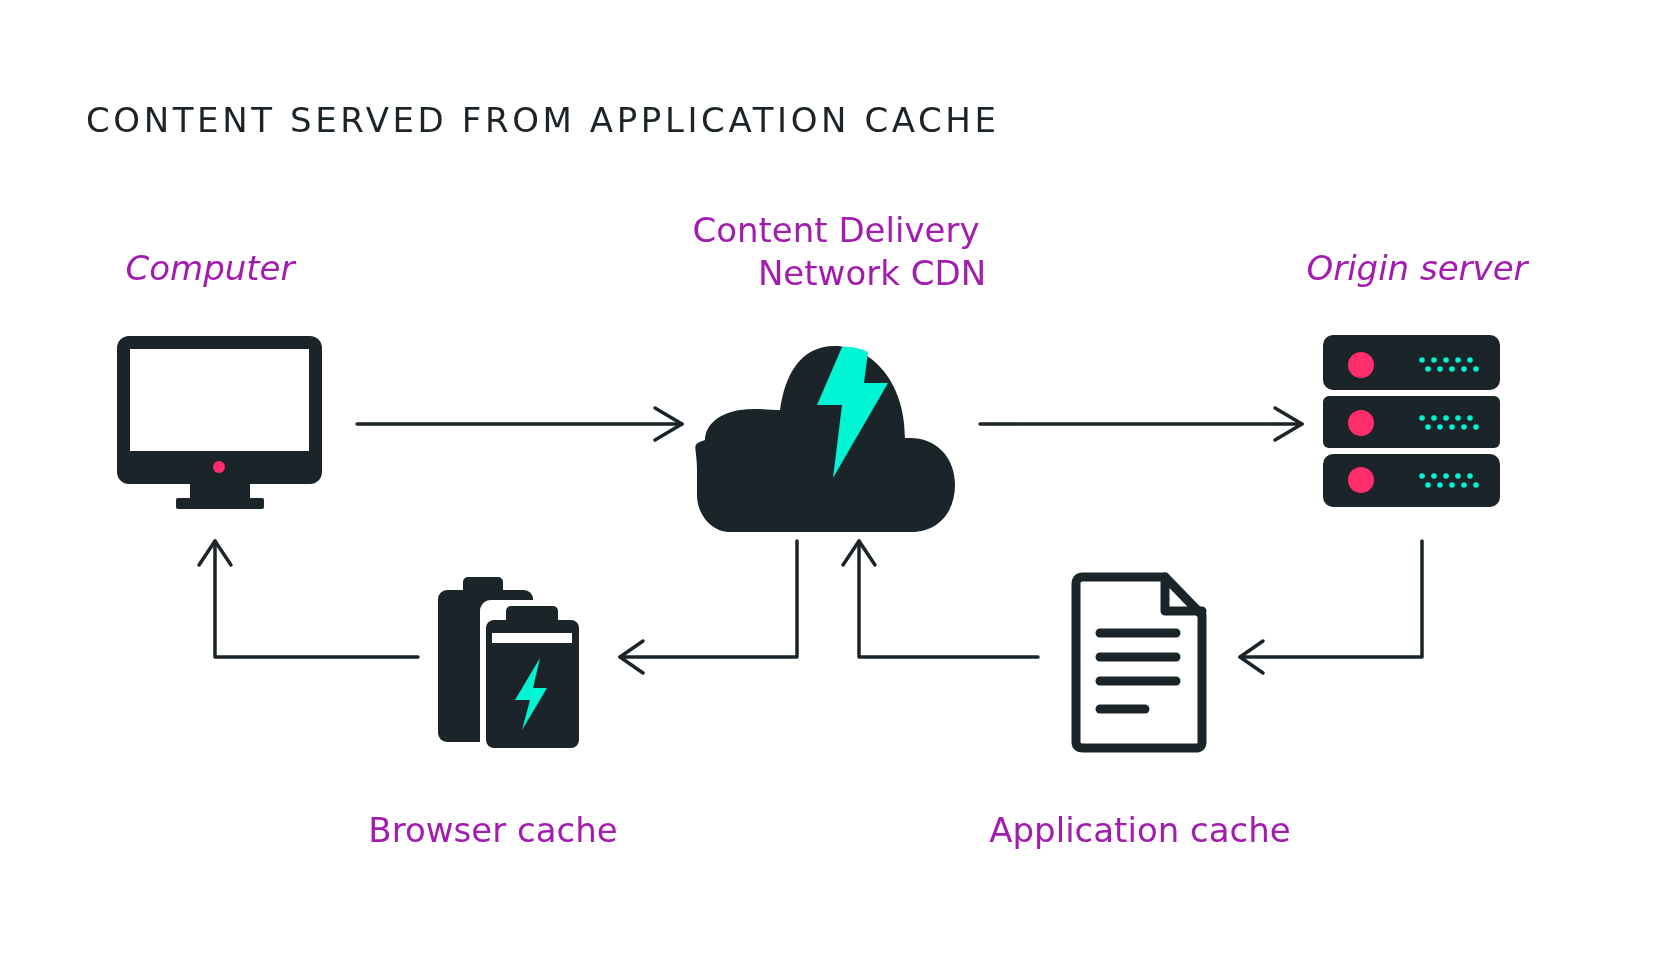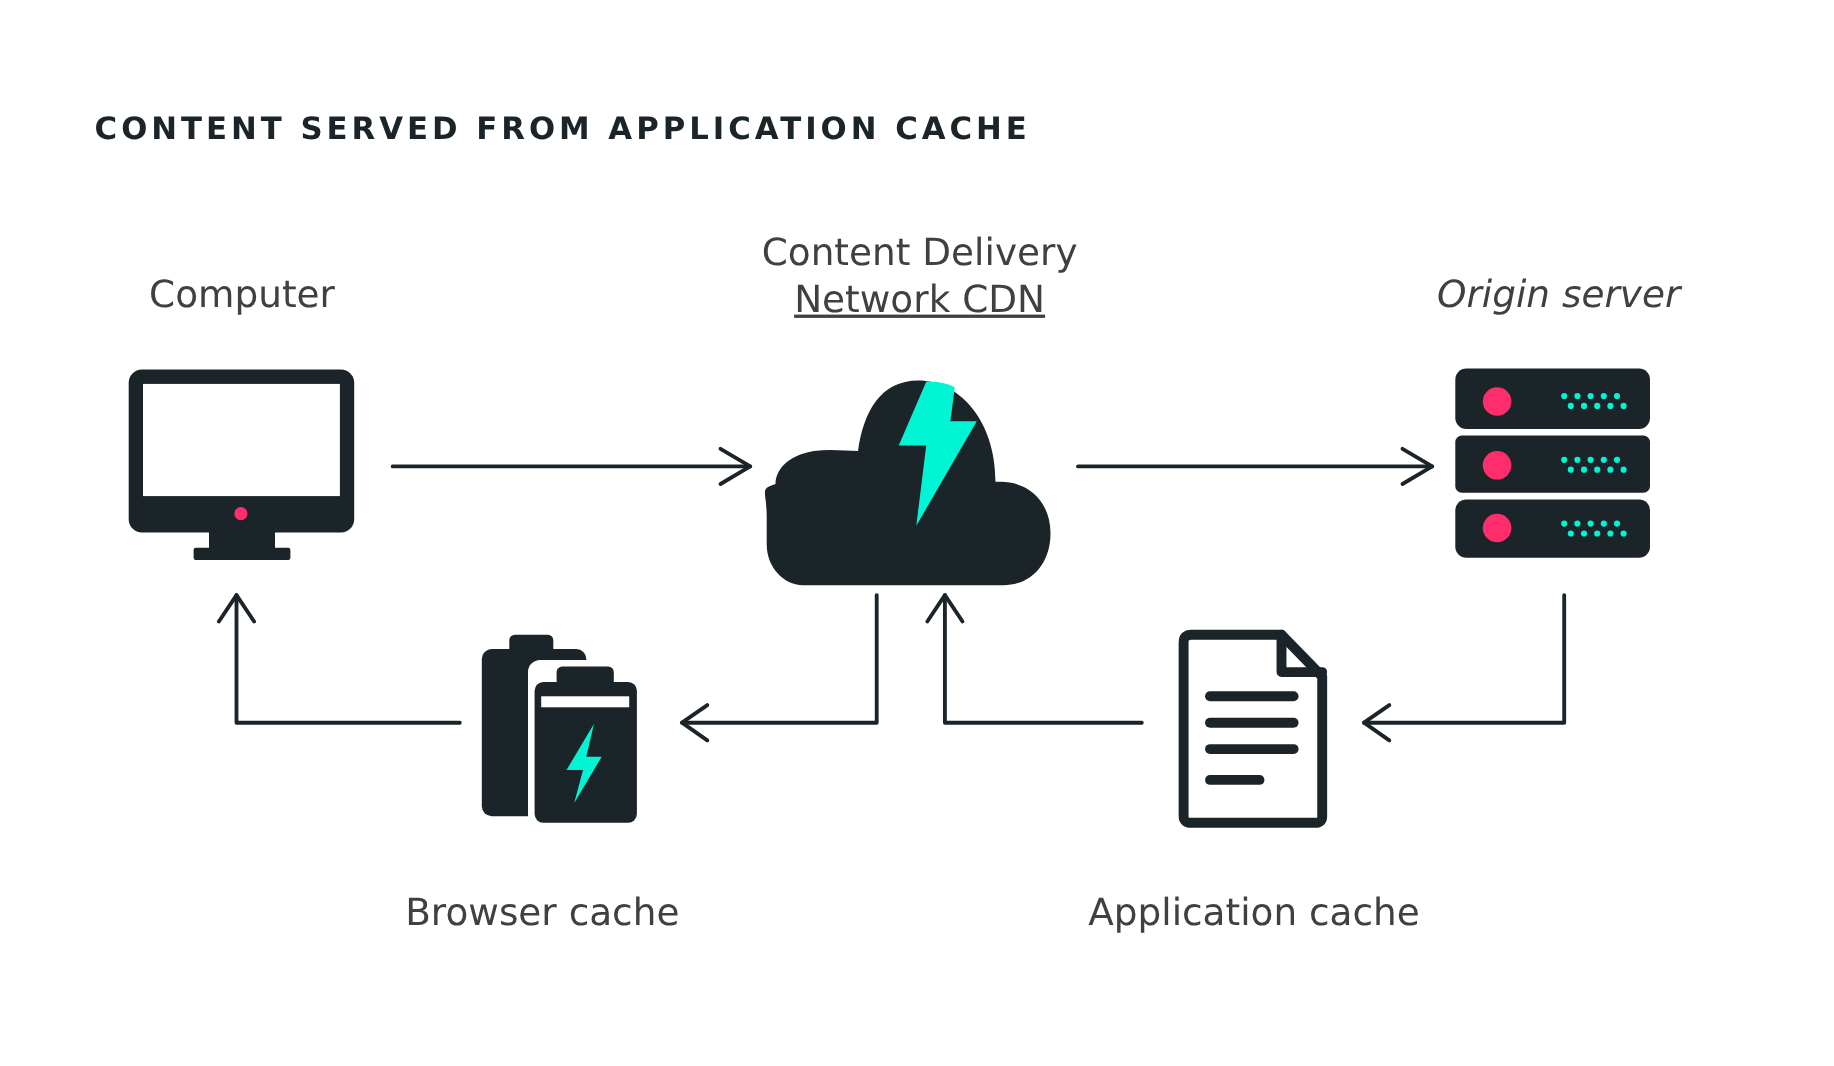--- a/index.html
+++ b/index.html
@@ -1,28 +1,28 @@
 <!DOCTYPE html>
 <html><head>
 <meta charset="utf-8">
 <style>
   html,body{margin:0;padding:0;background:#ffffff;}
   body{width:1667px;height:969px;position:relative;overflow:hidden;font-family:"DejaVu Sans","Liberation Sans",sans-serif;color:#1b2429;}
-  .title{position:absolute;left:86px;top:100px;font-size:28px;font-weight:bold;letter-spacing:3.6px;color:#1b2429;white-space:nowrap;}
-  .label{position:absolute;font-size:34px;color:#404040;text-align:center;white-space:nowrap;line-height:44px;transform:translateX(-50%);}
+  .title{position:absolute;left:86px;top:100px;font-size:34px;font-weight:normal;letter-spacing:3.6px;color:#1b2429;white-space:nowrap;}
+  .label{position:absolute;font-size:34px;color:#a21caf;text-align:center;white-space:nowrap;line-height:44px;transform:translateX(-50%);}
   svg{position:absolute;left:0;top:0;}
 </style>
 </head>
 <body>
 
 <div class="title">CONTENT SERVED FROM APPLICATION CACHE</div>
 
-<div class="label" style="left:220px;top:246px;">Computer</div>
+<div class="label" style="left:210px;top:246px;font-style:italic;">Computer</div>
 <div class="label" style="left:836px;top:208px;">Content Delivery</div>
-<div class="label" style="left:836px;top:251px;text-decoration:underline;">Network CDN</div>
+<div class="label" style="left:872px;top:251px;">Network CDN</div>
 <div class="label" style="left:1417px;top:246px;font-style:italic;">Origin server</div>
 <div class="label" style="left:493px;top:808px;">Browser cache</div>
 <div class="label" style="left:1140px;top:808px;">Application cache</div>
 
 <svg width="1667" height="969" viewBox="0 0 1667 969">
 
   <g>
     <rect x="117" y="336" width="205" height="148" rx="12" fill="#1b2429"></rect>
     <rect x="130" y="349" width="179" height="102" fill="#ffffff"></rect>
     <circle cx="219" cy="467" r="6" fill="#ff2d6b"></circle>

